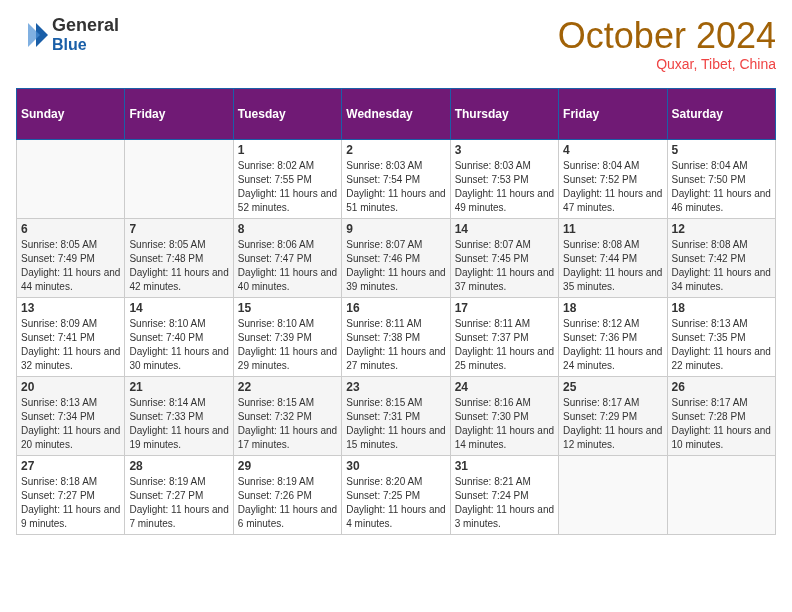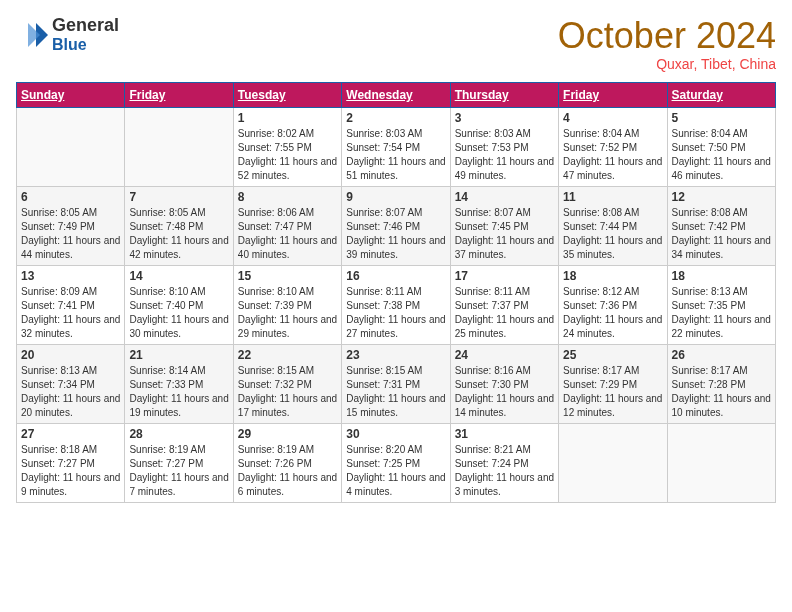--- a/index.html
+++ b/index.html
@@ -7,21 +7,21 @@
       font-family: Arial, sans-serif;
       background: #fff;
       width: 792px;
       min-height: 612px;
       padding: 16px;
     }
     .header {
       display: flex;
       justify-content: space-between;
       align-items: flex-start;
-      margin-bottom: 10px;
+      margin-bottom: 16px;
       gap: 35px;
     }
     .logo {
       display: flex;
       align-items: center;
     }
     .logo-text {
       display: flex;
       flex-direction: column;
       line-height: 1.1;
@@ -53,28 +53,27 @@
     .subtitle {
       font-size: 14px;
       color: #ef4444;
     }
     .calendar {
       width: 100%;
       border-collapse: collapse;
       border: 1px solid #ccc;
     }
     .calendar th {
-      background: #be185d;
+      background: #701a75;
       color: #fff;
       font-size: 12px;
       font-weight: bold;
-      padding: 5px 4px;
+      padding: 18px 4px;
       text-align: left;
       border: 1px solid #1a5fa8;
-      text-decoration: underline;
     }
     .calendar td {
       vertical-align: top;
       border: 1px solid #ccc;
       padding: 3px 4px;
       width: calc(100% / 7);
       min-height: 80px;
     }
     .day-num {
       font-size: 12px;

